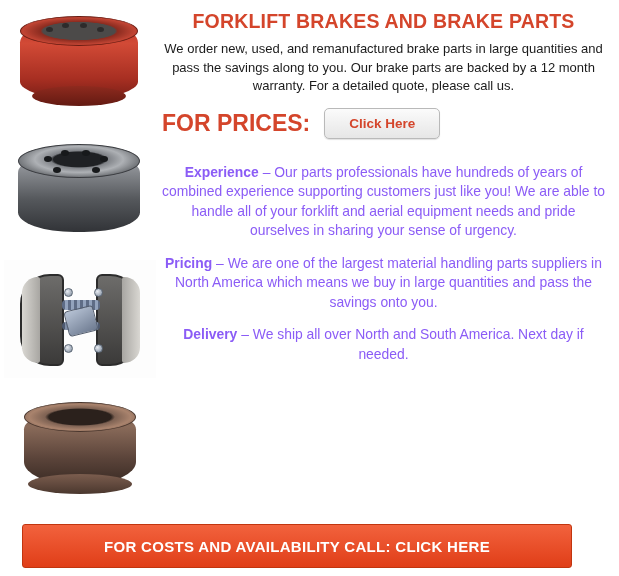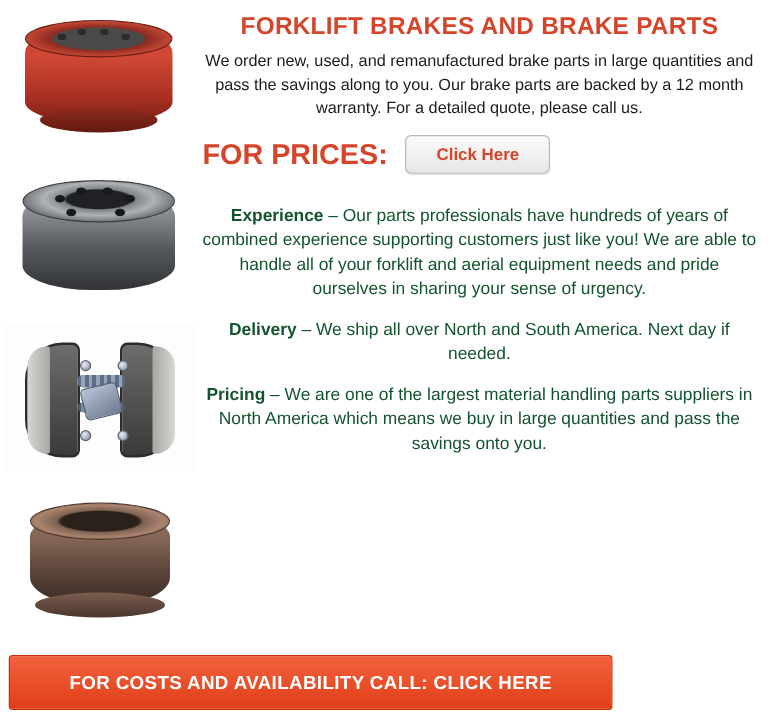--- a/index.html
+++ b/index.html
@@ -70,32 +70,32 @@
     border-radius: 5px;
     padding: 7px 24px;
     font-size: 13.5px;
     font-weight: bold;
     color: #d4452b;
     cursor: pointer;
     box-shadow: 0 1px 1px rgba(0,0,0,0.12);
   }
   .feature {
     font-size: 13.9px;
-    color: #14532d;
+    color: #8b5cf6;
     line-height: 1.40;
     margin: 0 0 13px 0;
   }
   .feature .f-term {
     font-weight: bold;
   }
   .bottom-bar {
     position: absolute;
-    left: 7px;
+    left: 22px;
     bottom: 8px;
-    width: 483px;
+    width: 550px;
     height: 44px;
     background: linear-gradient(#f2623d, #e03e18);
     border: 1px solid #c1350f;
     border-radius: 3px;
     color: #ffffff;
     font-size: 15px;
     font-weight: bold;
     letter-spacing: 0.3px;
     display: flex;
     align-items: center;
@@ -280,22 +280,22 @@
 
       <div class="prices-row">
         <span class="prices-label">FOR PRICES:</span>
         <span class="click-here-btn">Click Here</span>
       </div>
 
       <p class="feature"><span class="f-term">Experience</span><span> – Our parts professionals have hundreds of years of combined experience supporting customers just like you!  We are able to handle all of your forklift and aerial equipment needs and pride ourselves in sharing your sense of urgency.</span></p>
 
 
 
+      <p class="feature"><span class="f-term">Pricing</span><span> – We are one of the largest material handling parts suppliers in North America which means we buy in large quantities and pass the savings onto you.</span></p>
+
       <p class="feature"><span class="f-term">Delivery</span><span> – We ship all over North and South America.  Next day if needed.</span></p>
-
-      <p class="feature"><span class="f-term">Pricing</span><span> – We are one of the largest material handling parts suppliers in North America which means we buy in large quantities and pass the savings onto you.</span></p>
 
     </div>
   </div>
 
   <div class="bottom-bar">FOR COSTS AND AVAILABILITY CALL: CLICK HERE</div>
 
 </div>
 
 </body></html>

